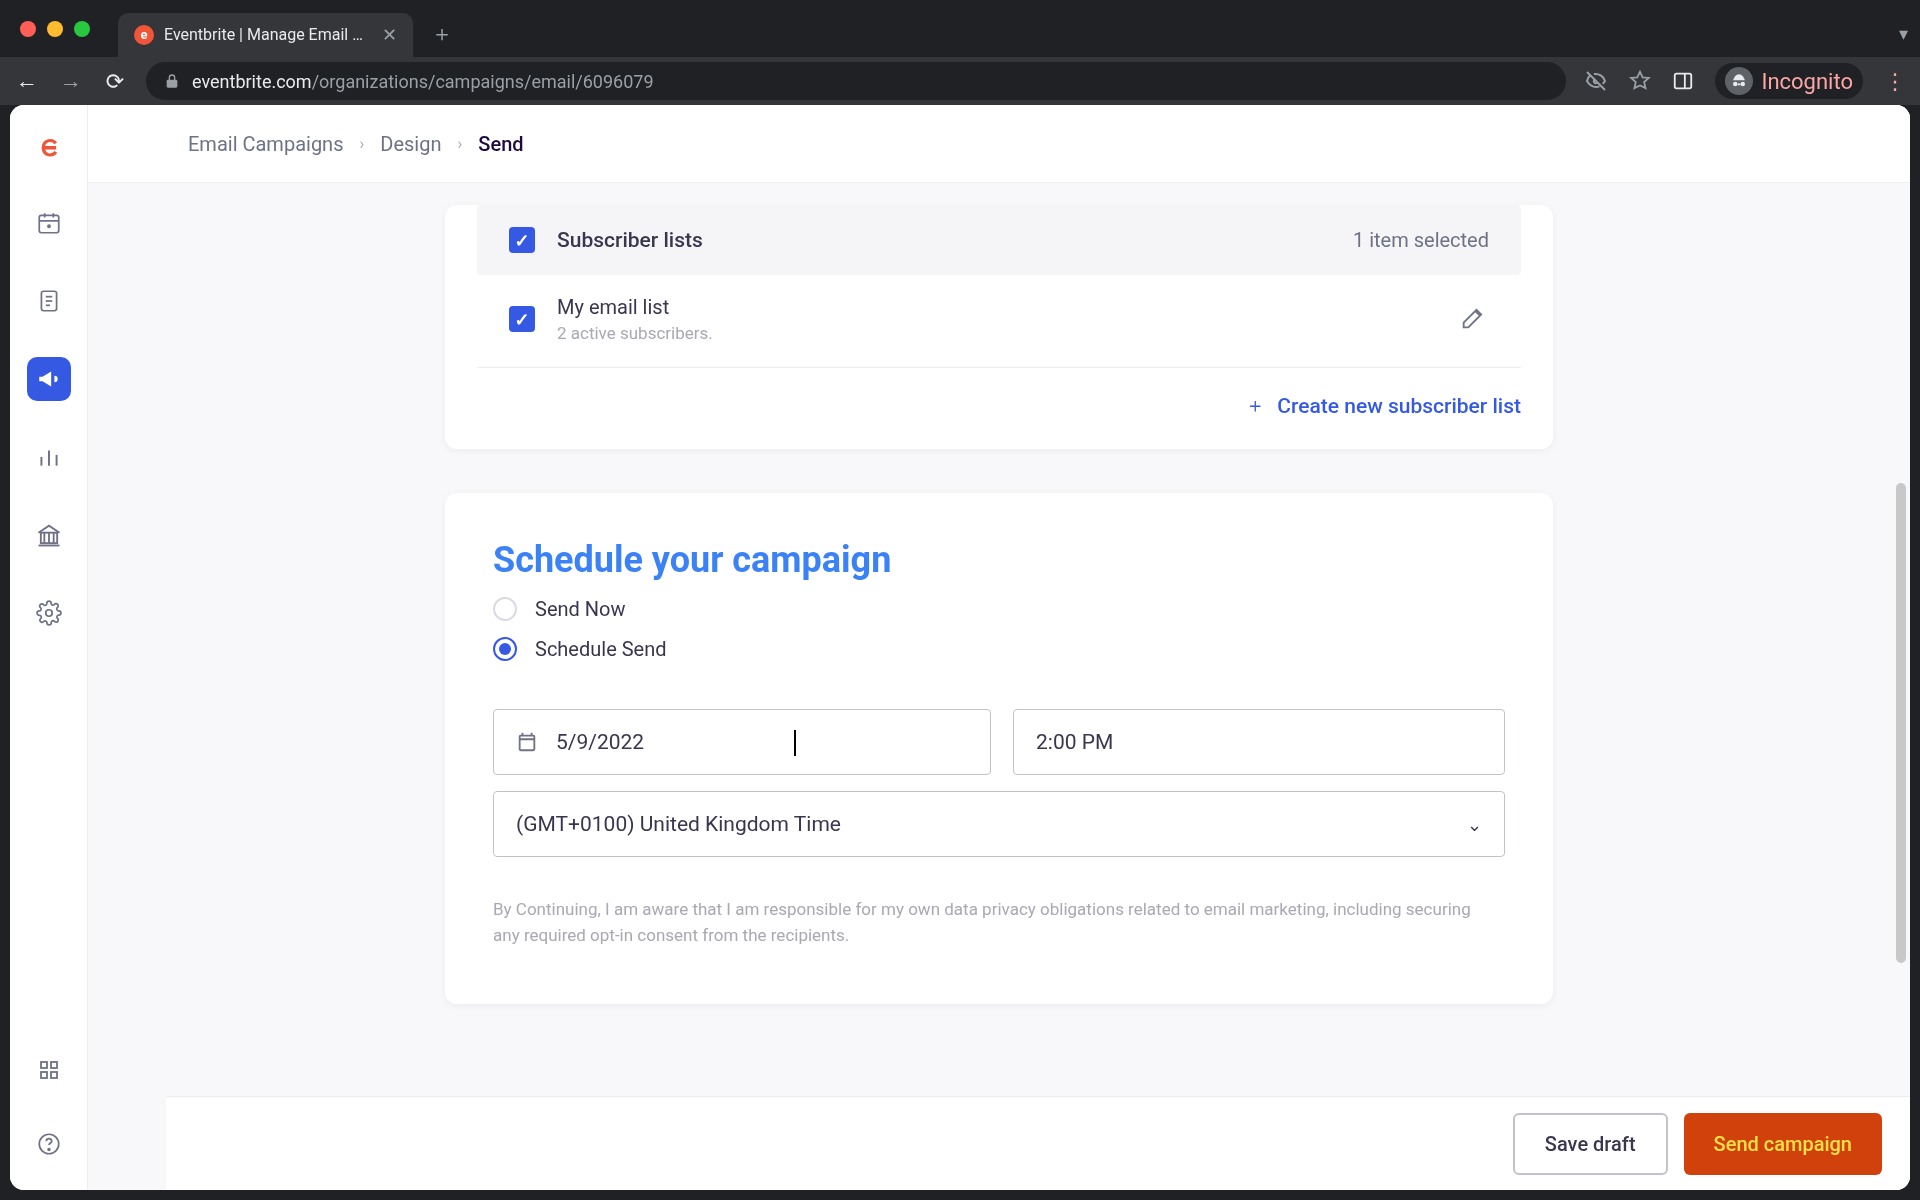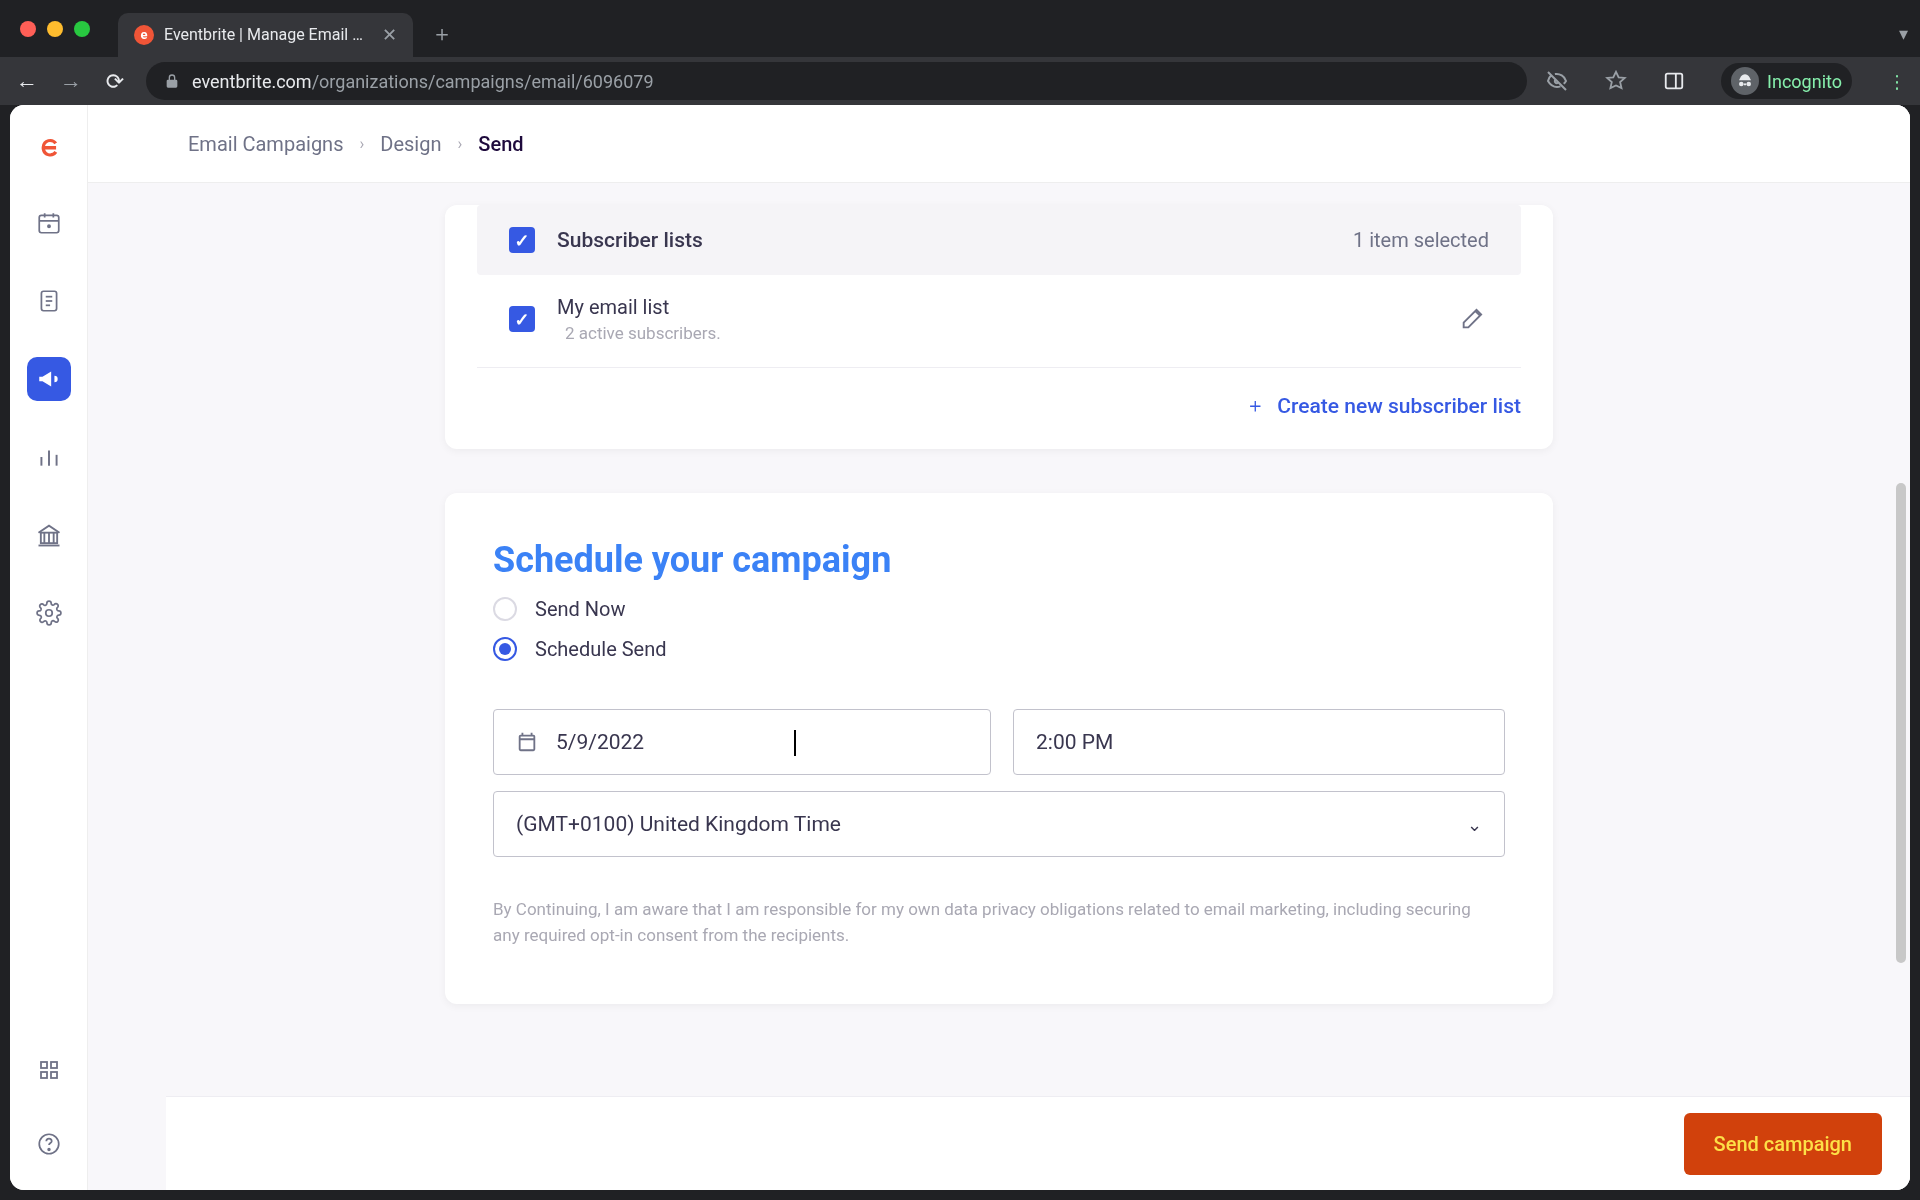--- a/index.html
+++ b/index.html
@@ -17,21 +17,21 @@
   .tab-title { color: #e8eaed; font-size: 16px; white-space: nowrap; overflow: hidden; text-overflow: ellipsis; max-width: 200px; }
   .tab-close { color: #9aa0a6; font-size: 18px; margin-left: 8px; }
   .newtab { color: #9aa0a6; font-size: 22px; margin-left: 18px; margin-top: 10px; }
   .tabdrop { margin-left: auto; color: #9aa0a6; margin-top: 10px; font-size: 18px;}
 
   .addr-bar { height: 48px; background: #35363a; display: flex; align-items: center; padding: 0 14px; gap: 18px; }
   .nav-btn { color: #9aa0a6; font-size: 22px; width: 26px; text-align:center; }
   .nav-btn.enabled { color: #e8eaed; }
   .url-box { flex: 1; background: #202124; border-radius: 24px; height: 38px; display: flex; align-items: center; padding: 0 18px; gap: 12px; color: #9aa0a6; font-size: 18px; }
   .url-host { color: #e8eaed; }
-  .addr-right { display: flex; align-items: center; gap: 36px; color: #86efac; font-size: 18px; }
+  .addr-right { display: flex; align-items: center; gap: 21px; color: #fca5a5; font-size: 22px; }
   .incog-pill { display:flex; align-items:center; gap:8px; background:#202124; padding:4px 10px; border-radius:20px;}
   .incog-icon { width:28px; height:28px; border-radius:50%; background:#5f6368; display:flex; align-items:center; justify-content:center; color:#fff; font-size:16px;}
 
   
   .app { position: absolute; top: 105px; left: 10px; right: 10px; bottom: 10px; background: #fff; border-radius: 14px; overflow: hidden; display:flex; }
   .left-rail { width: 78px; background: #fff; display: flex; flex-direction: column; align-items: center; padding-top: 24px; gap: 34px; border-right: 1px solid #eee; }
   .logo-e { width: 38px; height: 38px; display:flex; align-items:center; justify-content:center;}
   .rail-icon { width: 44px; height: 44px; border-radius: 10px; display:flex; align-items:center; justify-content:center; color:#6f7287; }
   .rail-icon.active { background:#3659e3; color:#fff; }
   .rail-spacer { flex: 1; }
@@ -50,21 +50,21 @@
 
   
   .sub-header-row { display:flex; align-items:center; justify-content:space-between; background:#f5f4f7; padding:22px 32px; border-radius:4px; margin:0 0 0 0;}
   .sub-header-row .left { display:flex; align-items:center; gap:22px;}
   .chk { width:26px; height:26px; background:#3659e3; border-radius:4px; display:flex; align-items:center; justify-content:center; color:#fff; font-size:18px; font-weight:700;}
   .sub-title { color:#39364f; font-size:21px; font-weight:500;}
   .sel-count { color:#6f7287; font-size:20px;}
   .list-row { display:flex; align-items:center; padding:20px 32px 24px; gap:22px; border-bottom:1px solid #eeedf2;}
   .list-row .info { display:flex; flex-direction:column; gap:4px;}
   .list-name { color:#39364f; font-size:20px;}
-  .list-sub { color:#a9a8b3; font-size:17px;margin-left:8px;}
+  .list-sub { color:#a9a8b3; font-size:17px;}
   .edit-icon { width:30px; height:30px; color:#6f7287; }
   .create-row { display:flex; justify-content:flex-end; padding:24px 32px 30px;}
   .create-link { color:#3659e3; font-size:21px; font-weight:500; display:flex; align-items:center; gap:12px;}
   .plus { font-size:20px; color:#3659e3;}
 
   
   .sched-card { padding: 46px 48px 56px; }
   .sched-title { font-size:36px; font-weight:700; color:#3b82f6; margin-bottom:16px;}
   .radio-group { display:flex; flex-direction:column; gap:16px; margin-bottom:48px;}
   .radio-row { display:flex; align-items:center; gap:18px; color:#39364f; font-size:20px;}
@@ -301,16 +301,17 @@
             <span class="caret">⌄</span>
           </div>
           <div class="disclaimer">By Continuing, I am aware that I am responsible for my own data privacy obligations related to email marketing, including securing any required opt-in consent from the recipients.</div>
         </div>
 
       </div>
       <div class="vscroll"></div>
     </div>
 
     <div class="footer-bar">
+      <div class="btn secondary">Save draft</div>
       <div class="btn primary">Send campaign</div>
     </div>
   </div>
 </div>
 
 </body></html>

